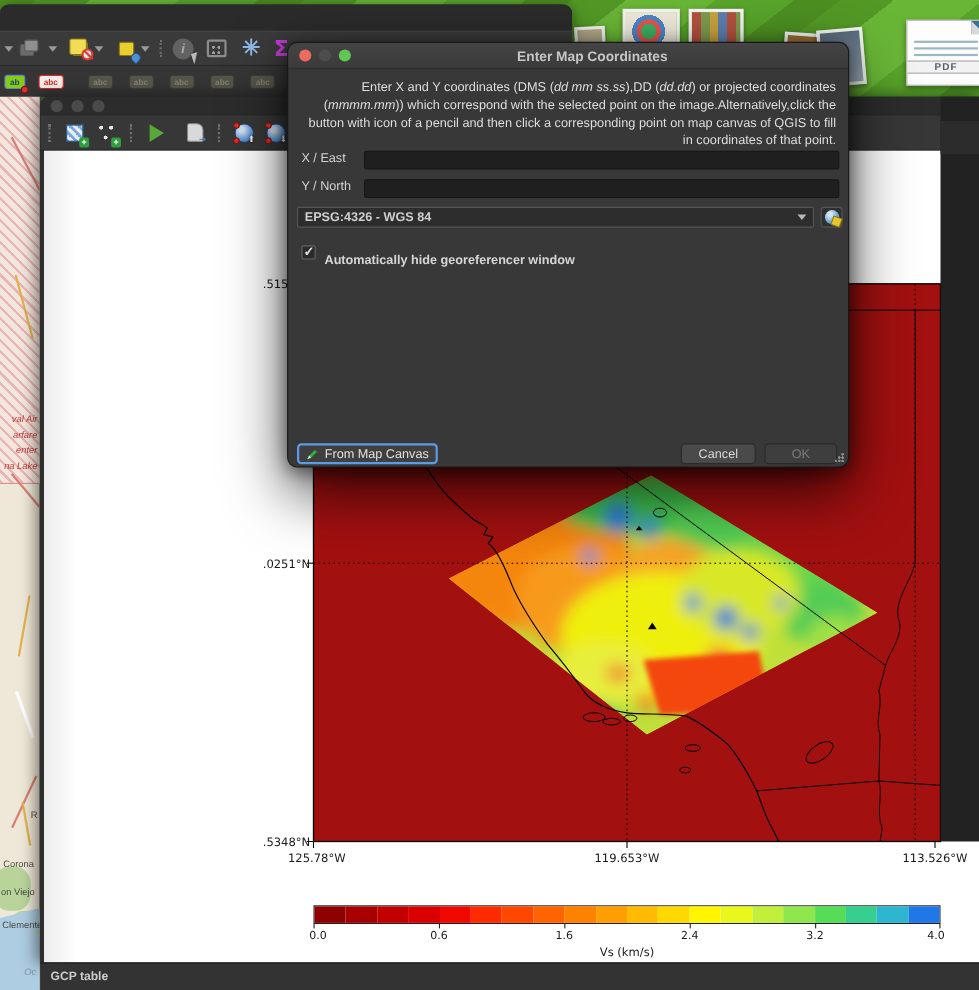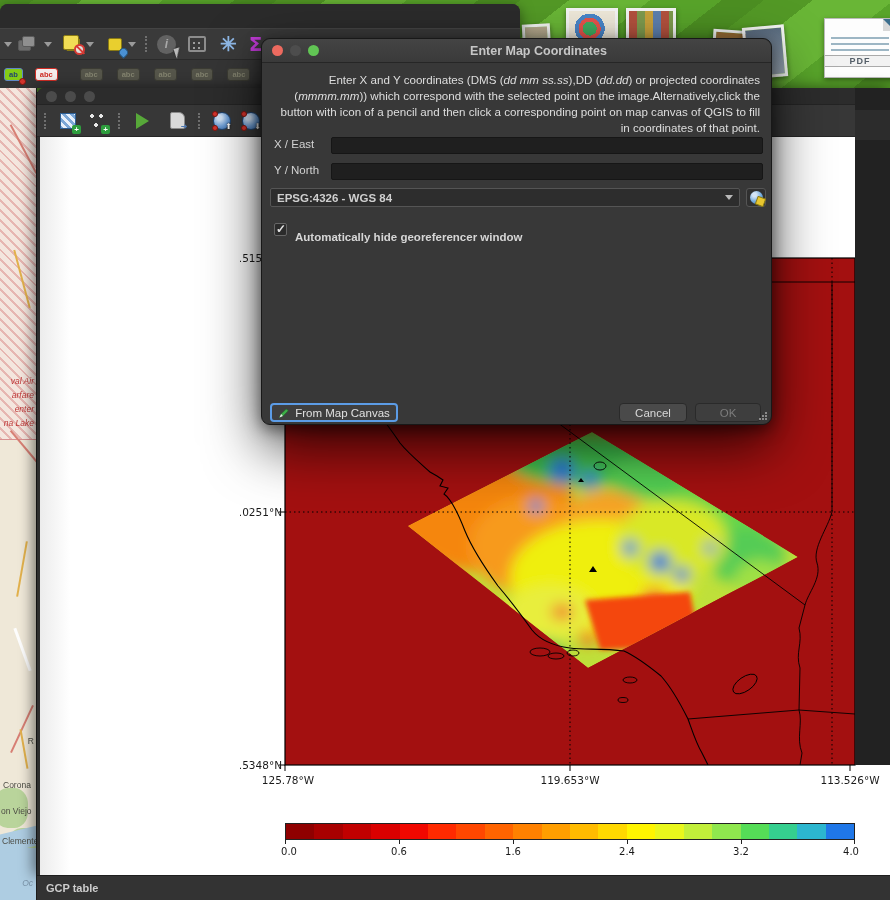--- a/index.html
+++ b/index.html
@@ -406,20 +406,21 @@
     <span class="cb-tick" style="left:228px;"></span>
     <span class="cb-tick" style="left:342px;"></span>
     <span class="cb-tick" style="left:456px;"></span>
     <span class="cb-tick" style="left:569px;"></span>
     <span class="cb-lab" style="left:4px;">0.0</span>
     <span class="cb-lab" style="left:114px;">0.6</span>
     <span class="cb-lab" style="left:228px;">1.6</span>
     <span class="cb-lab" style="left:342px;">2.4</span>
     <span class="cb-lab" style="left:456px;">3.2</span>
     <span class="cb-lab" style="left:566px;">4.0</span>
+    <div id="cbar-title">Vs (km/s)</div>
   </div>
 
   <div id="right-dark" class="abs">
       <div class="band"></div>
     </div>
 
   <div id="gcp-bar" class="abs">
     <span>GCP table</span>
   </div>
 

